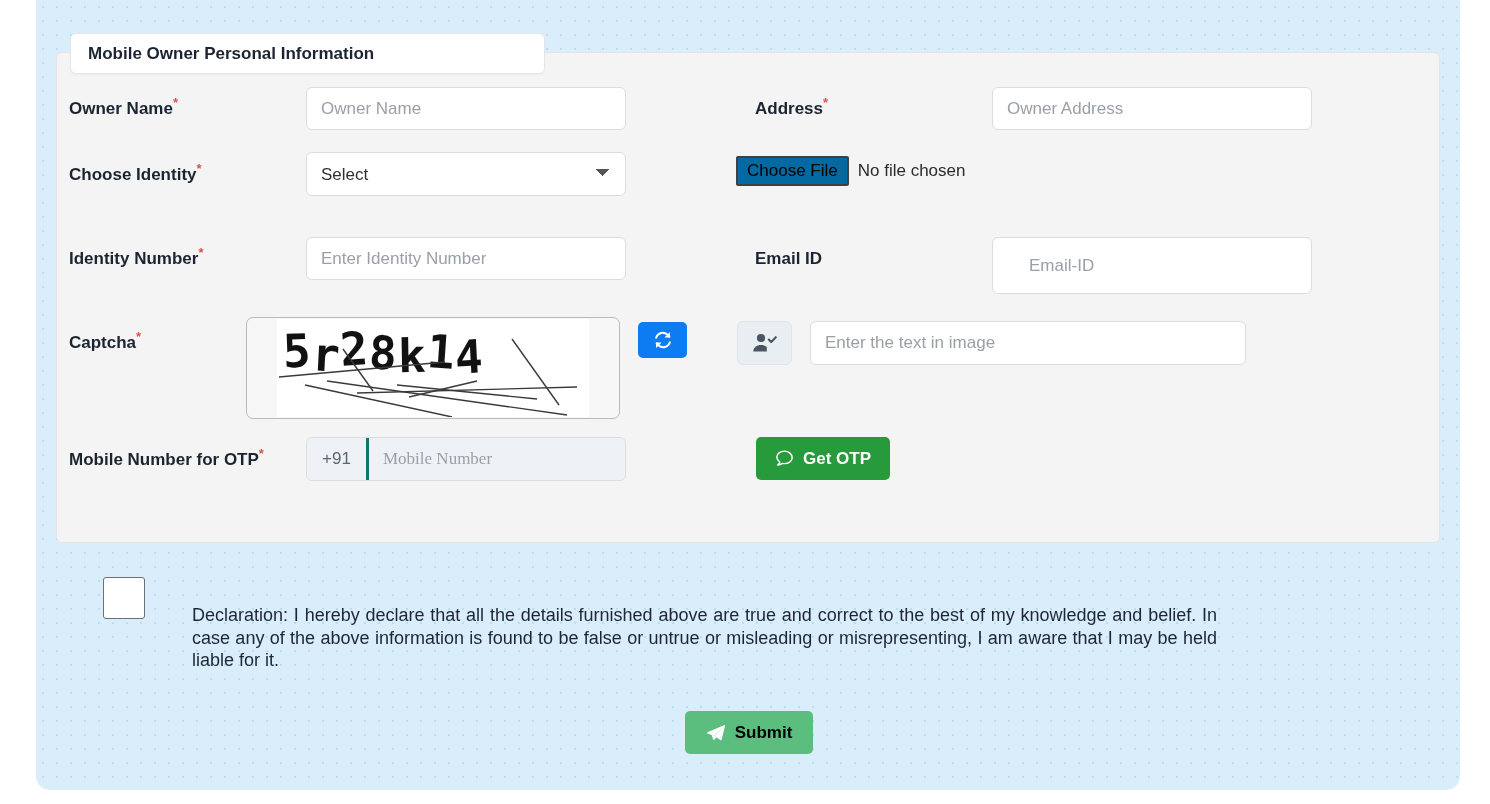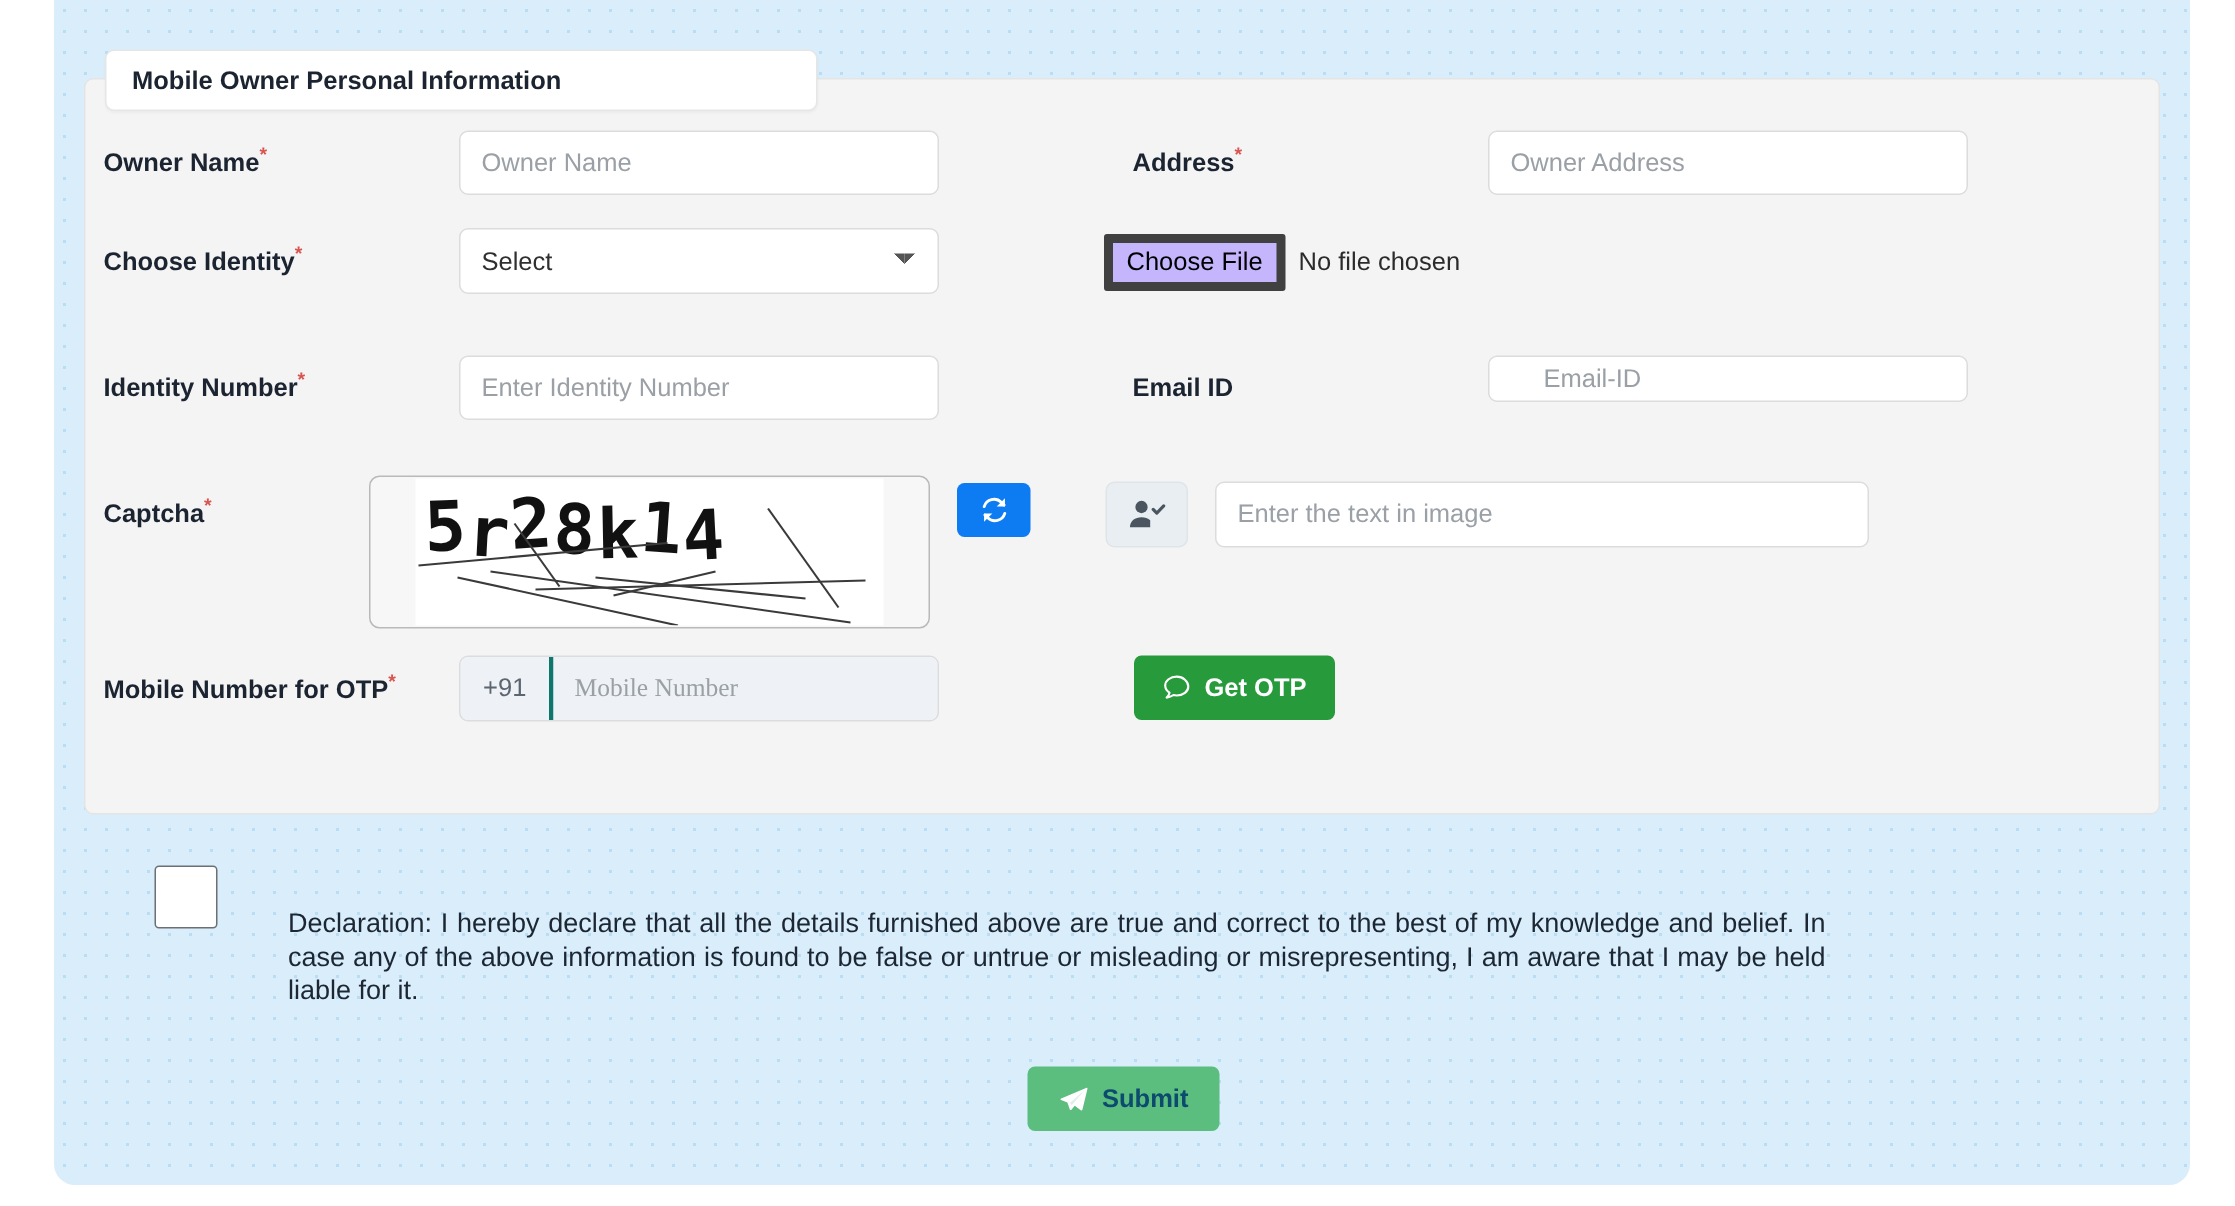--- a/index.html
+++ b/index.html
@@ -119,22 +119,22 @@
 
   .file-row {
     position: absolute;
     display: flex;
     align-items: center;
     gap: 9px;
     font-size: 17px;
     color: #2b2b2b;
   }
   .choose-file-btn {
-    background: #c4b5fd;
-    border: 6px solid #404040;
+    background: #0369a1;
+    border: 2px solid #404040;
     border-radius: 2px;
     padding: 3px 9px;
     font-size: 17px;
     color: #000000;
     font-family: "Liberation Sans", sans-serif;
     cursor: pointer;
   }
 
   .captcha-box {
     position: absolute;
@@ -292,21 +292,21 @@
 
   .submit-btn {
     position: absolute;
     left: 685px;
     top: 711px;
     width: 128px;
     height: 43px;
     background: #5bbd7e;
     border: none;
     border-radius: 5px;
-    color: #0c4a6e;
+    color: #000000;
     font-size: 17px;
     font-weight: bold;
     display: flex;
     align-items: center;
     justify-content: center;
     gap: 9px;
     cursor: pointer;
     font-family: "Liberation Sans", sans-serif;
   }
 </style>
@@ -348,21 +348,21 @@
   </div>
 
   <div class="lbl" style="left:69px; top:246px;">
     <span>Identity Number</span><span class="req">*</span>
   </div>
   <input class="field" type="text" style="left: 306px; top: 237px; width: 320px; height: 43px;" placeholder="Enter Identity Number">
 
   <div class="lbl" style="left:755px; top:246px;">
     <span>Email ID</span><span class="req"></span>
   </div>
-  <input class="field" type="text" style="left: 992px; top: 237px; width: 320px; height: 31px; padding-left: 36px;" placeholder="Email-ID">
+  <input class="field" type="text" style="left: 992px; top: 237px; width: 320px; height: 57px; padding-left: 36px;" placeholder="Email-ID">
 
   <div class="lbl" style="left:69px; top:330px;">
     <span>Captcha</span><span class="req">*</span>
   </div>
 
   <div class="captcha-box">
     <div class="captcha-inner">
       <div class="captcha-text" id="captcha-glyphs"><span>5</span><span>r</span><span>2</span><span>8</span><span>k</span><span>1</span><span>4</span></div>
       <svg class="captcha-noise" viewBox="0 0 312 98">
         <g stroke="#3a3a3a" stroke-width="1.4" fill="none">

